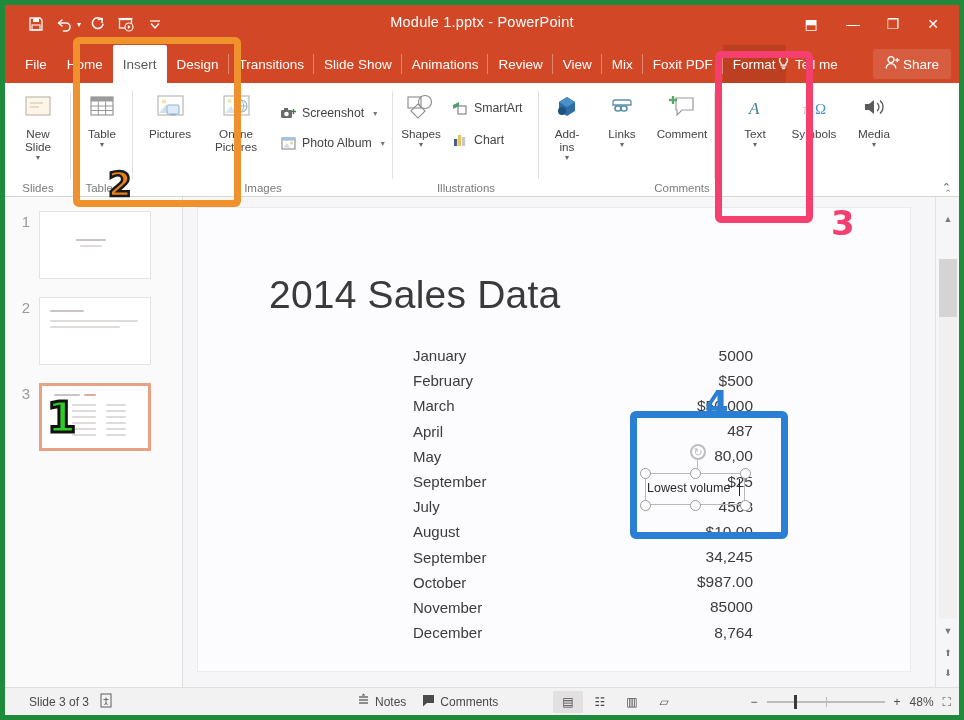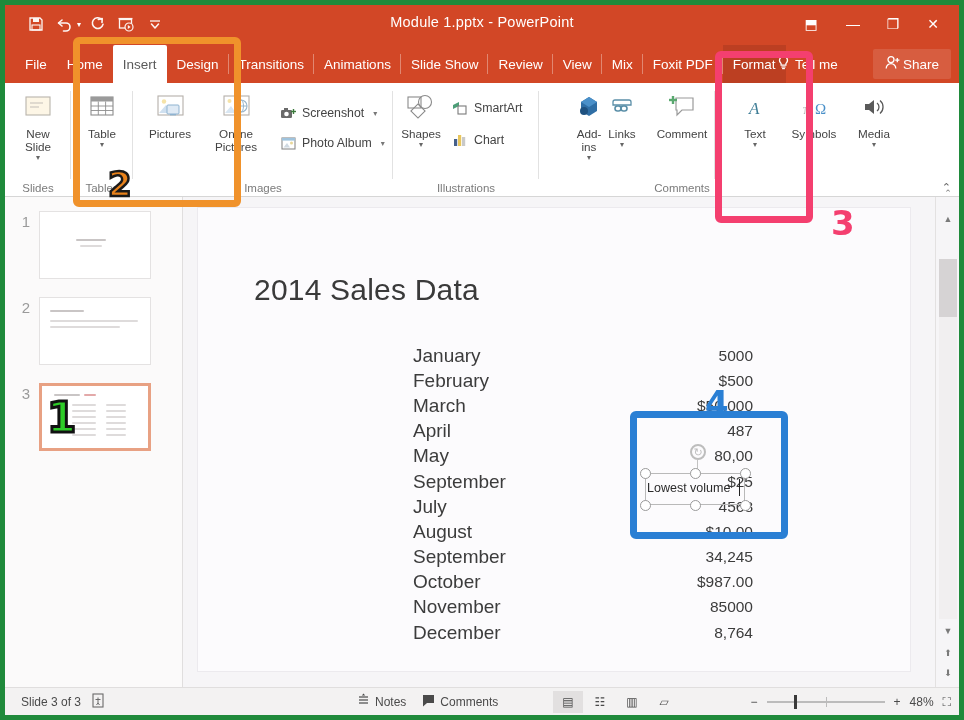--- a/index.html
+++ b/index.html
@@ -119,26 +119,26 @@
   
   .editor {
     position: absolute; left: 178px; top: 192px; width: 752px; height: 490px;
     background: #f6f5f7; overflow: hidden;
   }
   .slide {
     position: absolute; left: 14px; top: 10px; width: 714px; height: 465px;
     background: #fcfbfd; border: 1px solid #eceaee;
   }
   .slide-title {
-    position: absolute; left: 56px; top: 65px;
-    font-size: 30px; color: #3a3a3a; font-weight: 300; letter-spacing: .2px;
+    position: absolute; left: 71px; top: 65px;
+    font-size: 39px; color: #3a3a3a; font-weight: 300; letter-spacing: .2px;
   }
   .datatable { position: absolute; left: 215px; top: 135px; width: 340px; }
   .drow { display: flex; justify-content: space-between; height: 25.2px; align-items: center; }
-  .dmonth { font-size: 19px; color: #3c3c3c; }
+  .dmonth { font-size: 15px; color: #3c3c3c; }
   .dvalue { font-size: 15.5px; color: #3c3c3c; }
 
   
   .tbox {
     position: absolute; left: 447px; top: 265px; width: 100px; height: 32px;
     border: 1px solid #b9b9b9; background: transparent;
   }
   .tbox .tbtext {
     position: absolute; left: 1px; top: 7px; font-size: 12.5px; color: #2b2b2b; white-space: nowrap;
   }
@@ -168,21 +168,21 @@
   }
   .sb-track { position: absolute; left: 3px; top: 62px; width: 18px; height: 360px; background: #f1eff0; }
   .sb-thumb { position: absolute; left: 3px; top: 62px; width: 18px; height: 58px; background: #d6d3d4; }
 
   
   .statusbar {
     position: absolute; left: 0; bottom: 0; width: 954px; height: 28px;
     background: #f3f2f2; border-top: 1px solid #e0dede;
     display: flex; align-items: center; font-size: 12px; color: #4a4a4a;
   }
-  .sb-left { position: absolute; left: 16px; display: flex; align-items: center; gap: 10px; text-align: center; }
+  .sb-left { position: absolute; left: 24px; display: flex; align-items: center; gap: 10px; text-align: center; }
   .sb-mid { position: absolute; left: 352px; display: flex; align-items: center; gap: 16px; }
   .sb-views { position: absolute; left: 548px; display: flex; align-items: center; gap: 2px; }
   .viewbtn { width: 30px; height: 22px; display: flex; align-items: center; justify-content: center; color: #4a4a4a; }
   .viewbtn.active { background: #e2e0e0; }
   .sb-zoom { position: absolute; right: 8px; display: flex; align-items: center; gap: 9px; }
   .zslider { position: relative; width: 118px; height: 14px; }
   .ztrack { position: absolute; top: 6px; left: 0; width: 118px; height: 2px; background: #bcbcbc; }
   .zmid { position: absolute; top: 2px; left: 59px; width: 1px; height: 10px; background: #bcbcbc; }
   .zknob { position: absolute; top: 0; left: 27px; width: 3px; height: 14px; background: #3a3a3a; }
 
@@ -257,22 +257,22 @@
     </div>
   </div>
 
   <div class="tabstrip">
     <div class="tabs">
       <div class="tab">File</div>
       <div class="tab">Home</div>
       <div class="tab active">Insert</div>
       <div class="tab sep">Design</div>
       <div class="tab sep">Transitions</div>
+      <div class="tab sep">Slide Show</div>
       <div class="tab sep">Animations</div>
-      <div class="tab sep">Slide Show</div>
       <div class="tab sep">Review</div>
       <div class="tab sep">View</div>
       <div class="tab sep">Mix</div>
       <div class="tab sep">Foxit PDF</div>
       <div class="tab contextual">Format</div>
     </div>
 
     <div class="tellme-wrap">
       <span>
         <svg width="13" height="15" viewBox="0 0 13 15">
@@ -419,21 +419,21 @@
                 <rect x="6" y="2" width="3.2" height="11" fill="#e8c55a"></rect>
                 <rect x="10" y="4" width="3.2" height="9" fill="#c9c9c9"></rect>
               </svg>
           </span>
           <span>Chart</span>
         </div>
       </div>
       <div class="rg-label">Illustrations</div>
     </div>
 
-    <div class="rgroup nosep" style="left:556px; width:56px;">
+    <div class="rgroup nosep" style="left:534px; width:56px;">
       <div class="bigbtn" style="width:56px;">
         <span class="ico">
           <svg width="30" height="28" viewBox="0 0 30 28">
               <path d="M15 3 L23 8 L23 17 L15 22 L7 17 L7 8 Z" fill="#2f6ea5"></path>
               <path d="M15 3 L23 8 L15 13 L7 8 Z" fill="#4a90c9"></path>
               <circle cx="10" cy="17" r="4" fill="#1e5180"></circle>
             </svg>
         </span>
         <span style="white-space:pre-line">Add-
 ins</span>

